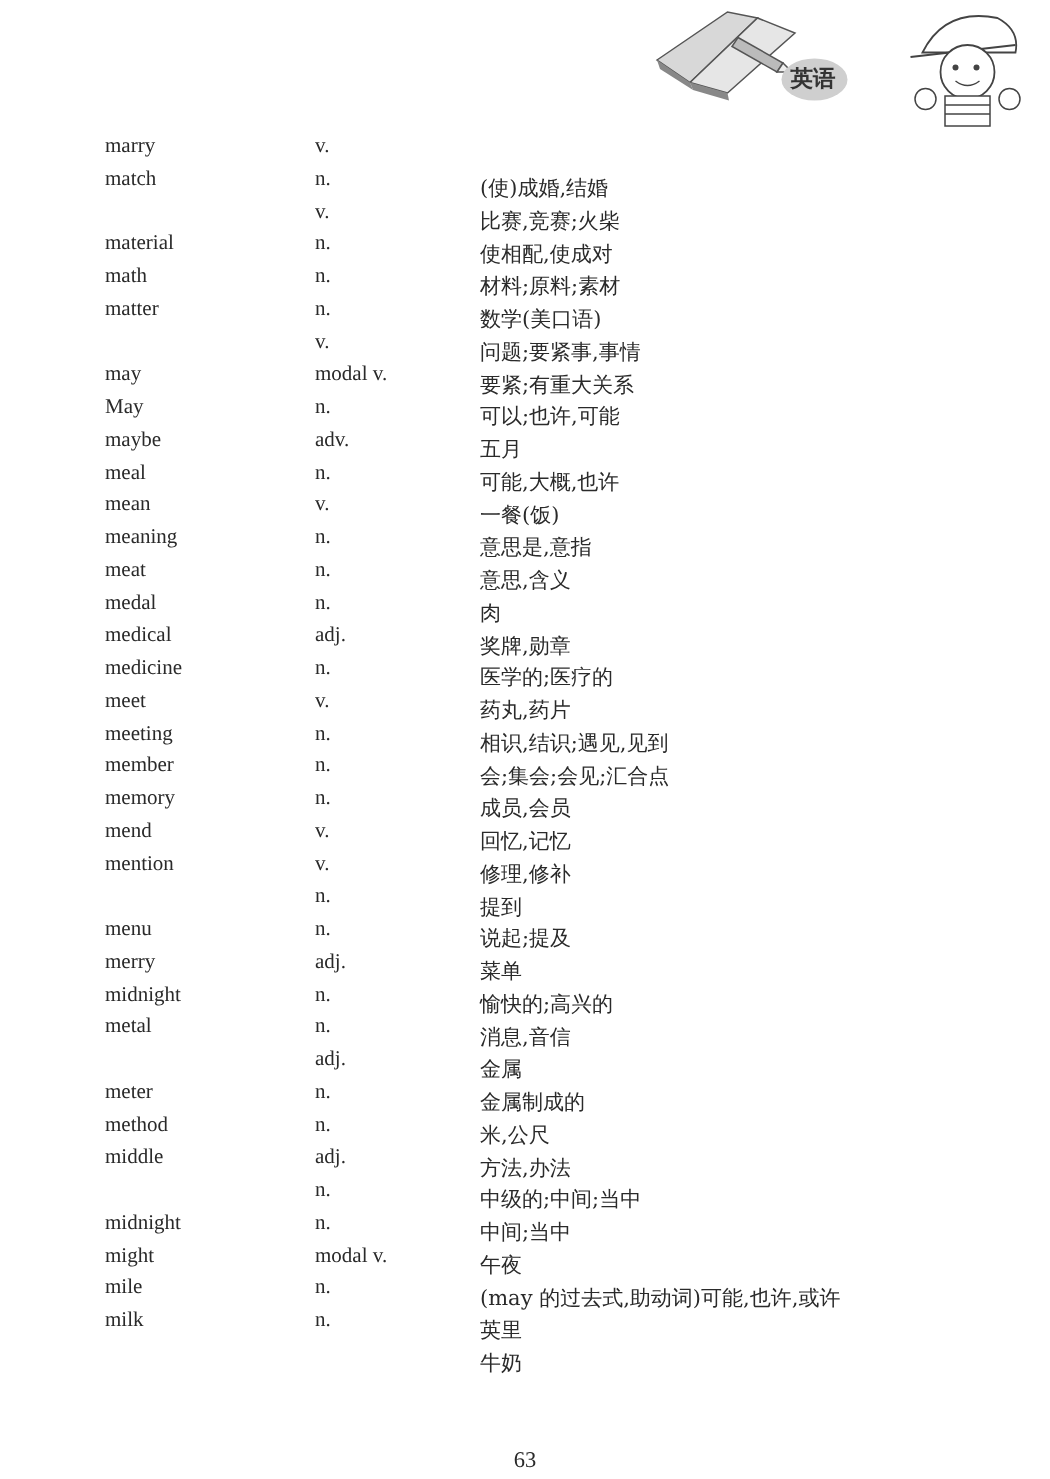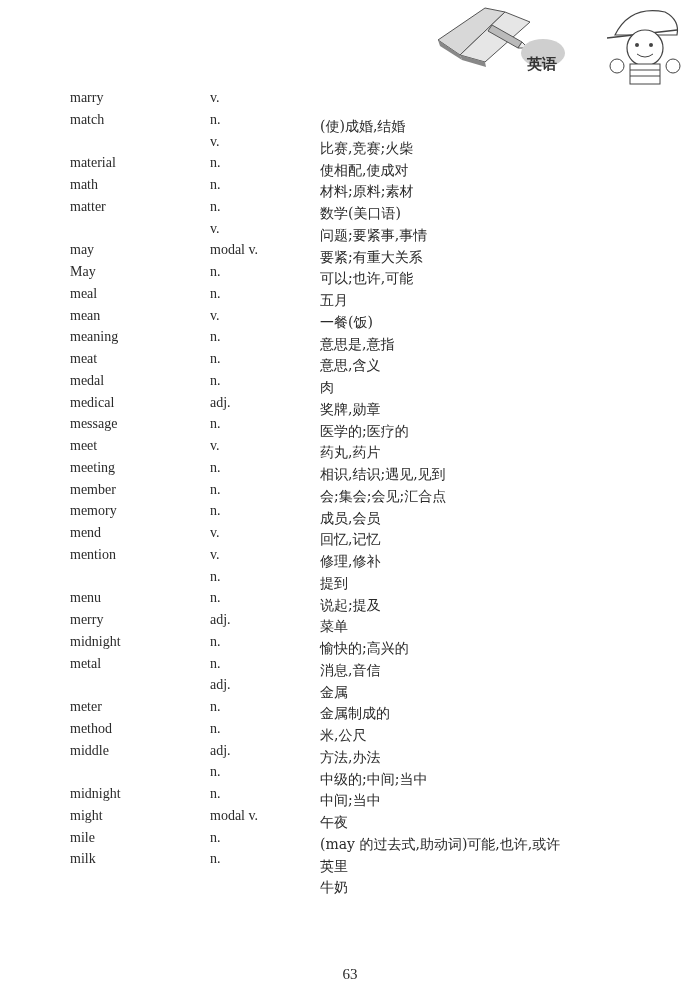--- a/index.html
+++ b/index.html
@@ -22,21 +22,21 @@
     <polygon points="8,40 55,8 75,12 30,55" fill="#d8d8d8" stroke="#555" stroke-width="1"></polygon>
     <polygon points="30,55 75,12 100,22 55,62" fill="#e6e6e6" stroke="#555" stroke-width="1"></polygon>
     <polygon points="8,40 30,55 32,60 10,46" fill="#888"></polygon>
     <polygon points="30,55 55,62 56,67 32,60" fill="#888"></polygon>
 
     <polygon points="62,25 92,42 88,48 58,31" fill="#bbb" stroke="#555" stroke-width="1"></polygon>
     <polygon points="92,42 98,48 88,48" fill="#eee" stroke="#555" stroke-width="1"></polygon>
 
     <ellipse cx="113" cy="53" rx="22" ry="14" fill="#cfcfcf"></ellipse>
   </svg>
-  <span style="position:absolute;left:97px;top:43px;font-size:15px;font-weight:bold;font-family:'DejaVu Sans',sans-serif;color:#333;margin-top:12px;">英语</span>
+  <span style="position:absolute;left:97px;top:43px;font-size:15px;font-weight:bold;font-family:'DejaVu Sans',sans-serif;color:#333;">英语</span>
   <svg width="110" height="85" viewBox="0 0 110 85" style="position:absolute;left:155px;top:0;">
     <path d="M30,35 Q45,5 80,12 Q95,20 92,35 Z" fill="#fff" stroke="#444" stroke-width="1.2"></path>
     <path d="M22,38 L92,30" stroke="#444" stroke-width="1.5"></path>
     <circle cx="60" cy="48" r="18" fill="#fff" stroke="#444" stroke-width="1.2"></circle>
     <circle cx="52" cy="45" r="2" fill="#444"></circle>
     <circle cx="66" cy="45" r="2" fill="#444"></circle>
     <path d="M52,54 Q60,60 68,54" stroke="#444" fill="none"></path>
     <rect x="45" y="64" width="30" height="20" fill="#fff" stroke="#444"></rect>
     <path d="M45,70 H75 M45,76 H75" stroke="#444"></path>
     <circle cx="32" cy="66" r="7" fill="#fff" stroke="#444"></circle>
@@ -84,20 +84,25 @@
       <span class="word">may</span>
       <span class="pos">modal v.</span>
       <span class="meaning">可以;也许,可能</span>
     </div>
     <div class="row">
       <span class="word">May</span>
       <span class="pos">n.</span>
       <span class="meaning">五月</span>
     </div>
     <div class="row">
+      <span class="word">maybe</span>
+      <span class="pos">adv.</span>
+      <span class="meaning">可能,大概,也许</span>
+    </div>
+    <div class="row">
       <span class="word">meal</span>
       <span class="pos">n.</span>
       <span class="meaning">一餐(饭)</span>
     </div>
     <div class="row">
       <span class="word">mean</span>
       <span class="pos">v.</span>
       <span class="meaning">意思是,意指</span>
     </div>
     <div class="row">
@@ -114,21 +119,21 @@
       <span class="word">medal</span>
       <span class="pos">n.</span>
       <span class="meaning">奖牌,勋章</span>
     </div>
     <div class="row">
       <span class="word">medical</span>
       <span class="pos">adj.</span>
       <span class="meaning">医学的;医疗的</span>
     </div>
     <div class="row">
-      <span class="word">message</span>
+      <span class="word">medicine</span>
       <span class="pos">n.</span>
       <span class="meaning">药丸,药片</span>
     </div>
     <div class="row">
       <span class="word">meet</span>
       <span class="pos">v.</span>
       <span class="meaning">相识,结识;遇见,见到</span>
     </div>
     <div class="row">
       <span class="word">meeting</span>

